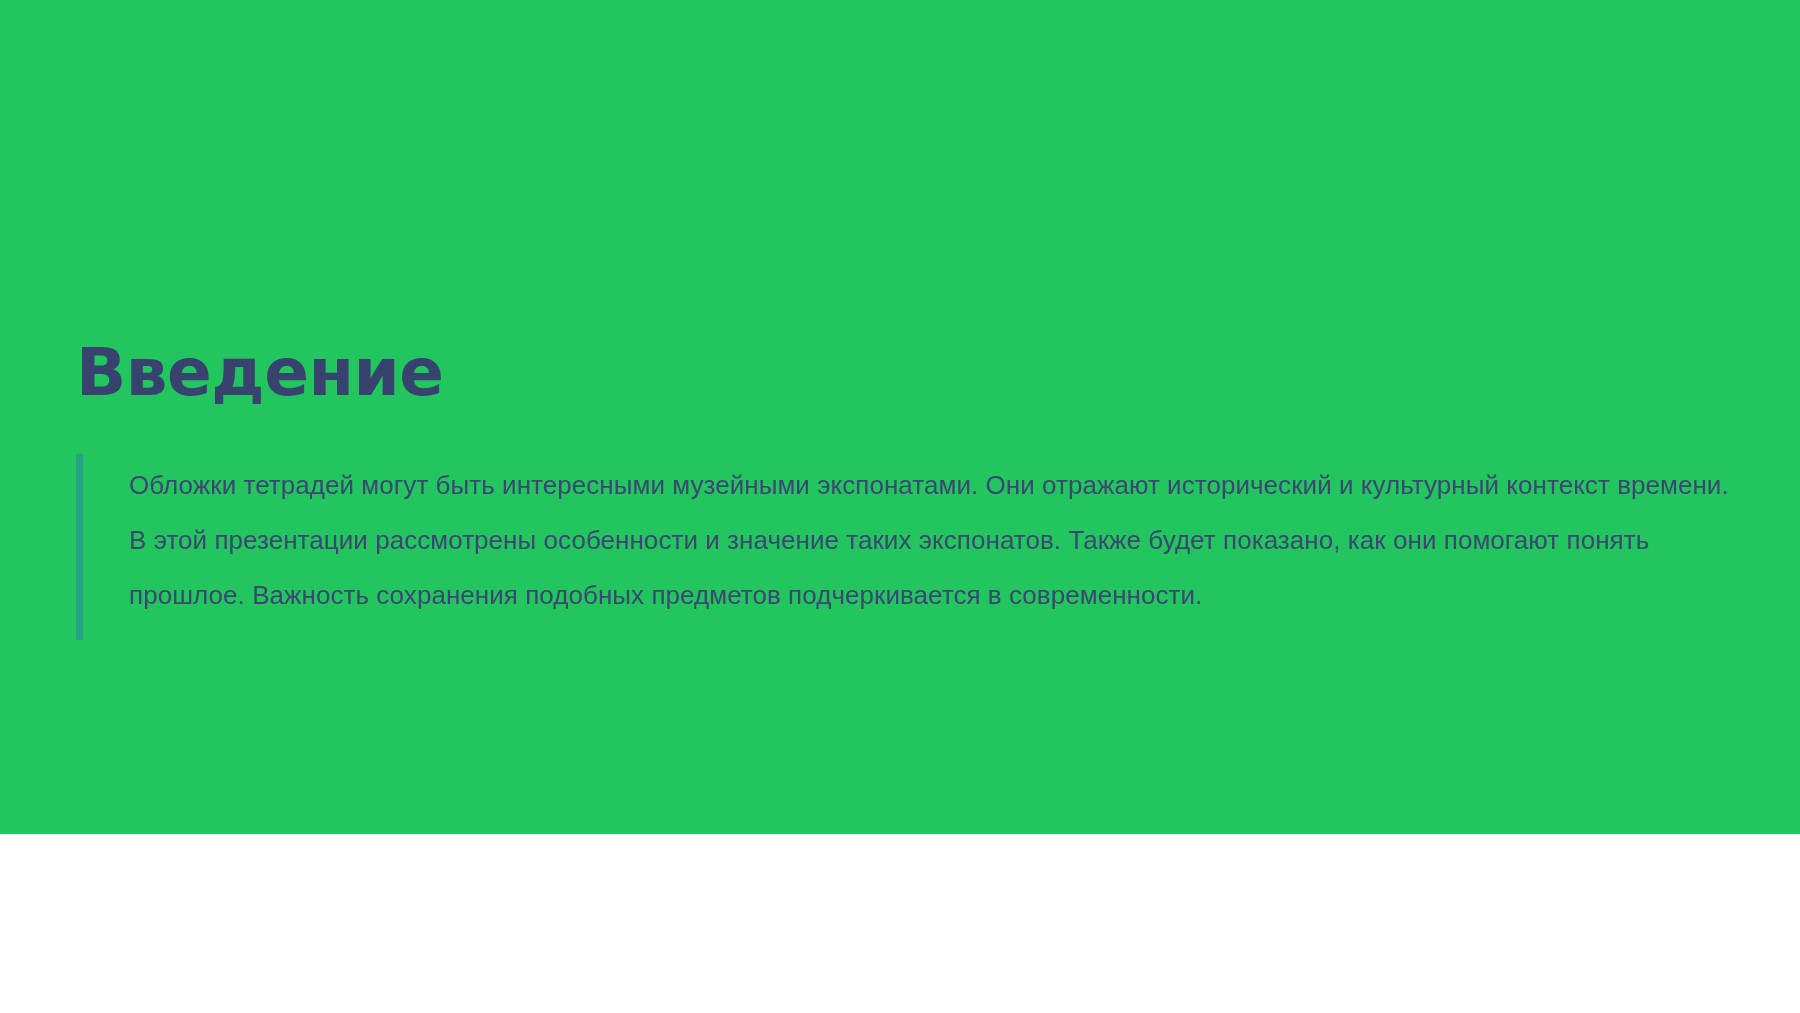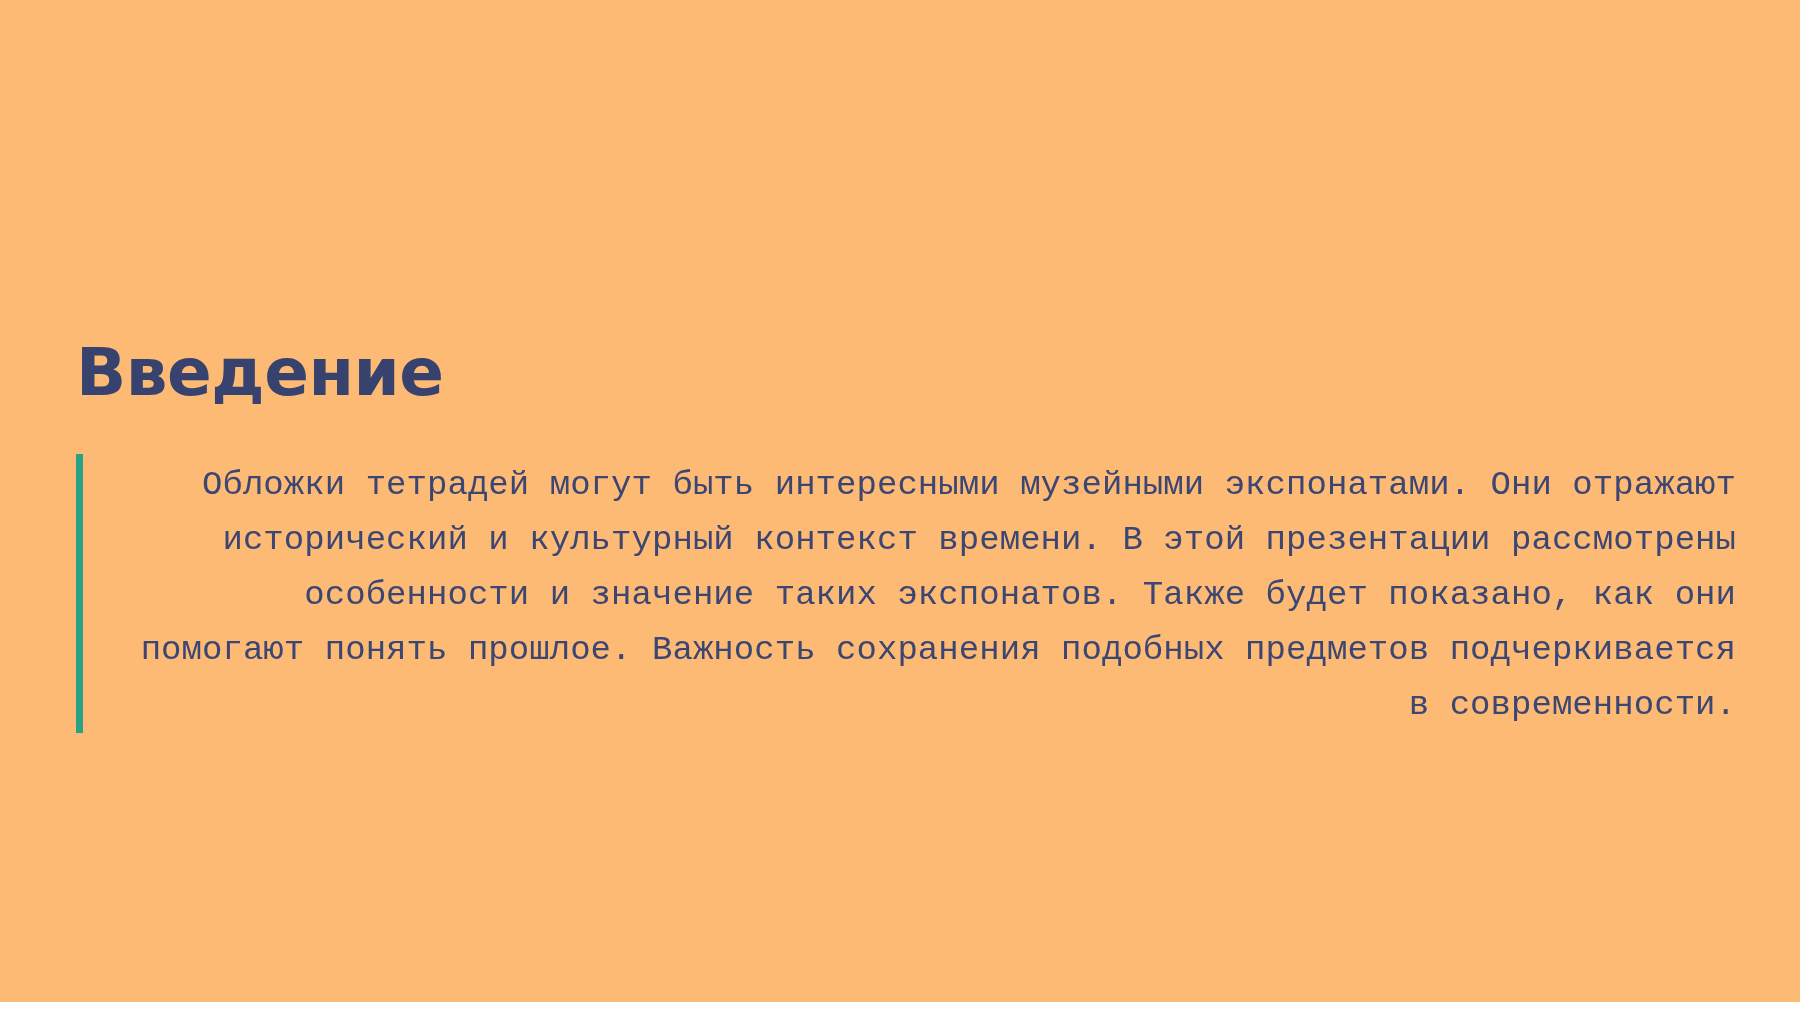--- a/index.html
+++ b/index.html
@@ -11,22 +11,22 @@
     width: 1800px;
     height: 1013px;
     background: #ffffff;
     font-family: "Liberation Sans", "DejaVu Sans", sans-serif;
     overflow: hidden;
   }
 
   .slide {
     position: relative;
     width: 1800px;
-    height: 1002px;
-    background: #fdba74;
+    height: 834px;
+    background: #22c55e;
     box-sizing: border-box;
   }
 
   .slide-content {
     position: absolute;
     left: 76px;
     top: 340px;
     width: 1660px;
   }
 
@@ -54,26 +54,26 @@
     width: 7px;
     min-height: 186px;
     background: #26A286;
     border-radius: 0;
     margin-right: 0;
   }
 
   .body-text {
     flex: 1 1 auto;
     margin-left: 46px;
-    font-family: Liberation Mono, monospace;
-    font-size: 34px;
+    font-family: Liberation Sans, sans-serif;
+    font-size: 26px;
     font-weight: 400;
     line-height: 55px;
     color: #3C4673;
-    text-align: right;
+    text-align: left;
     letter-spacing: 0.05px;
     padding-top: 4px;
     box-sizing: border-box;
   }
 
   .body-text p {
     margin: 0;
     padding: 0;
   }
 </style>

